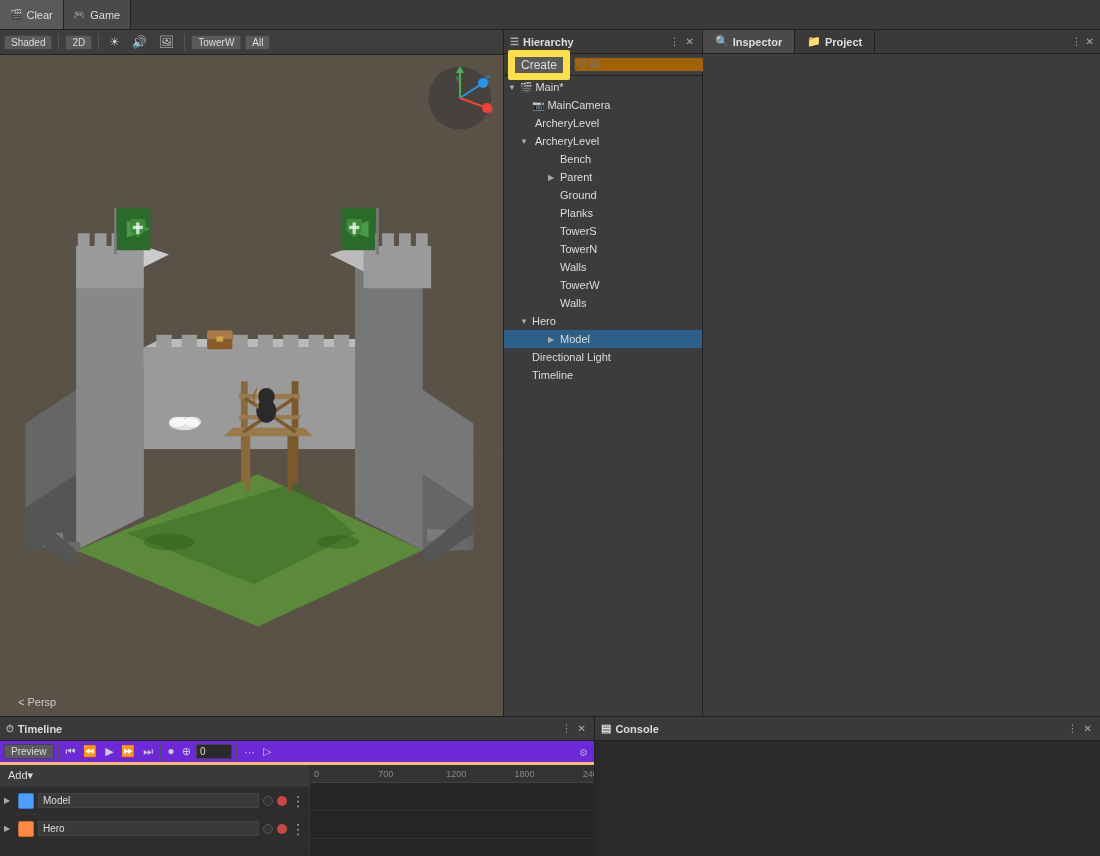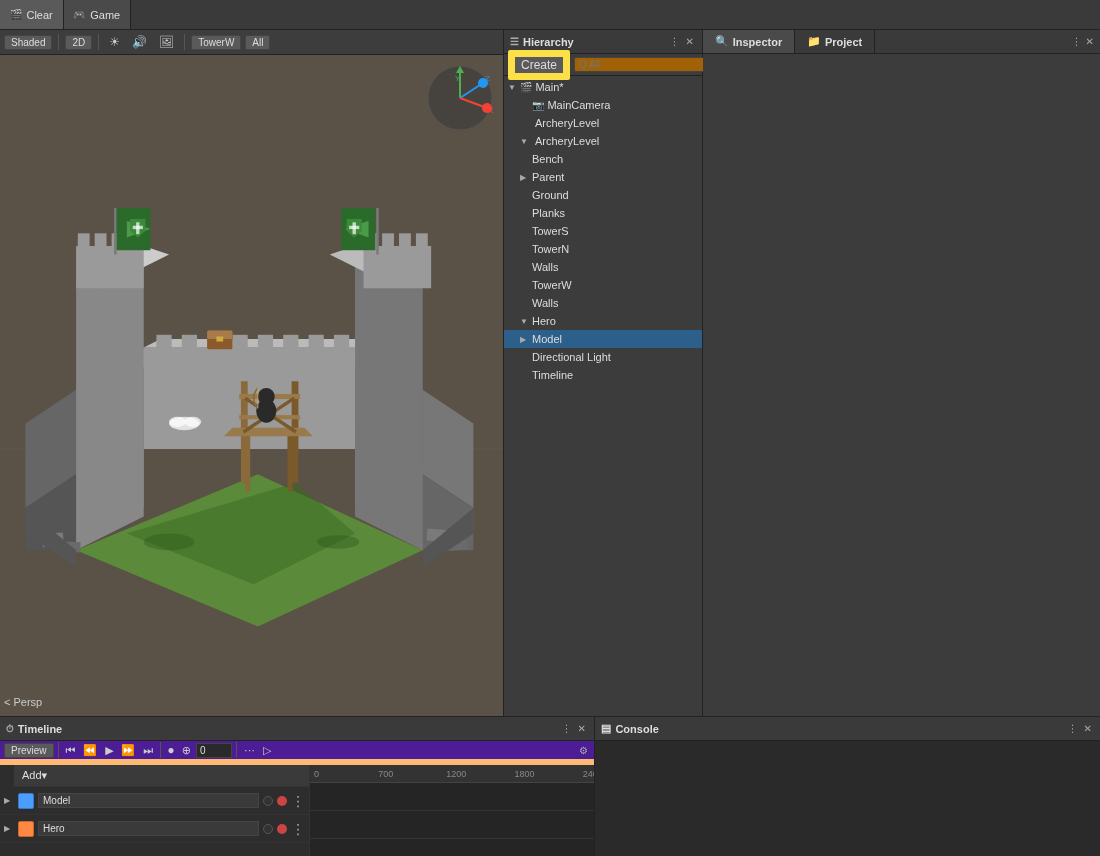--- a/index.html
+++ b/index.html
@@ -189,21 +189,21 @@
       font-size: 8px;
       color: #aaa;
     }
     .tree-icon {
       font-size: 10px;
       margin-right: 3px;
       color: #aaa;
     }
     .tree-label { font-size: 11px; }
     .indent-1 { padding-left: 16px; }
-    .indent-2 { padding-left: 16px; }
+    .indent-2 { padding-left: 44px; }
 
     
     .inspector-panel {
       flex: 1;
       background: #3c3c3c;
       display: flex;
       flex-direction: column;
     }
 
     
@@ -270,22 +270,22 @@
     .timeline-header-controls {
       margin-left: auto;
       display: flex;
       gap: 2px;
     }
 
     .timeline-controls {
       display: flex;
       align-items: center;
       height: 24px;
-      background: #4c1d95;
-      border-bottom: 6px solid #fdba74;
+      background: #6d28d9;
+      border-bottom: 3px solid #fdba74;
       padding: 0 4px;
       gap: 2px;
     }
     .tl-btn {
       background: none;
       border: none;
       color: #ccc;
       cursor: pointer;
       padding: 2px 3px;
       font-size: 11px;
@@ -316,21 +316,20 @@
     .timeline-add-btn {
       display: flex;
       align-items: center;
       height: 22px;
       padding: 0 8px;
       background: #3a3a3a;
       border-bottom: 1px solid #333;
       cursor: pointer;
       font-size: 11px;
       gap: 4px;
-      margin-left: 14px;
     }
 
     .track-row {
       display: flex;
       align-items: center;
       height: 28px;
       padding: 0 4px;
       border-bottom: 1px solid #333;
       gap: 4px;
     }
@@ -436,21 +435,21 @@
       position: absolute;
       top: 8px;
       right: 8px;
       width: 70px;
       height: 70px;
     }
 
     .persp-label {
       position: absolute;
       bottom: 8px;
-      left: 4px;
+      left: 18px;
       color: #ccc;
       font-size: 11px;
     }
   </style>
 </head>
 <body>
 
 <div class="top-bar">
   <div class="tab active">
     <span class="tab-icon">🎬</span>

